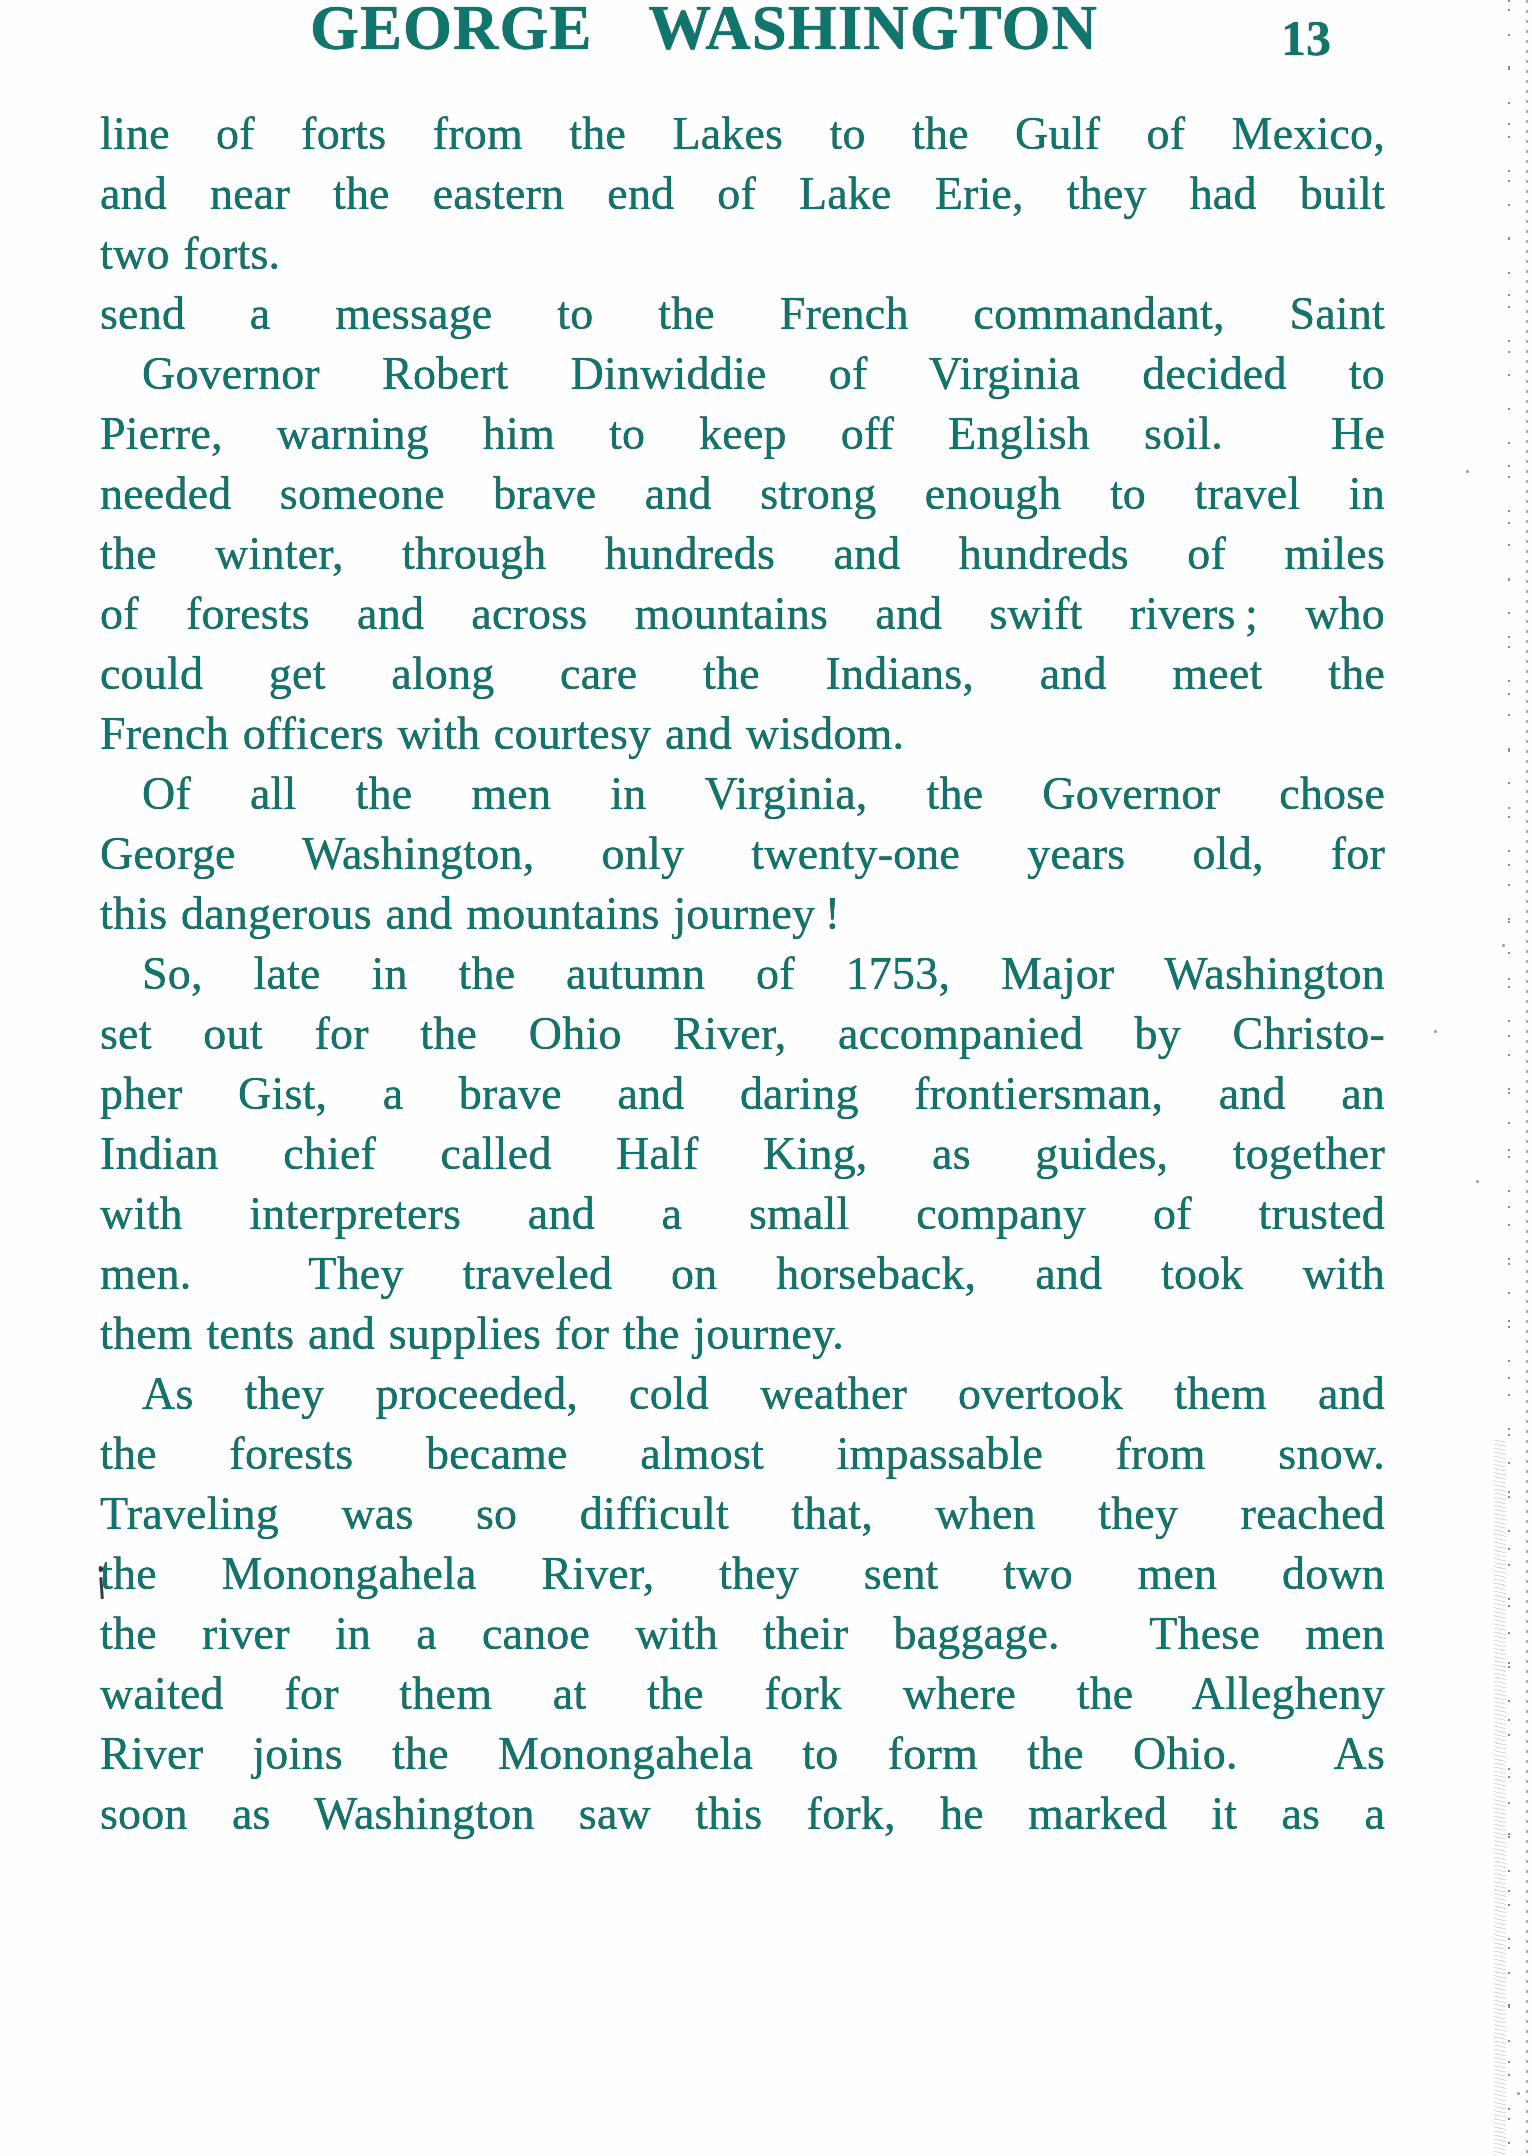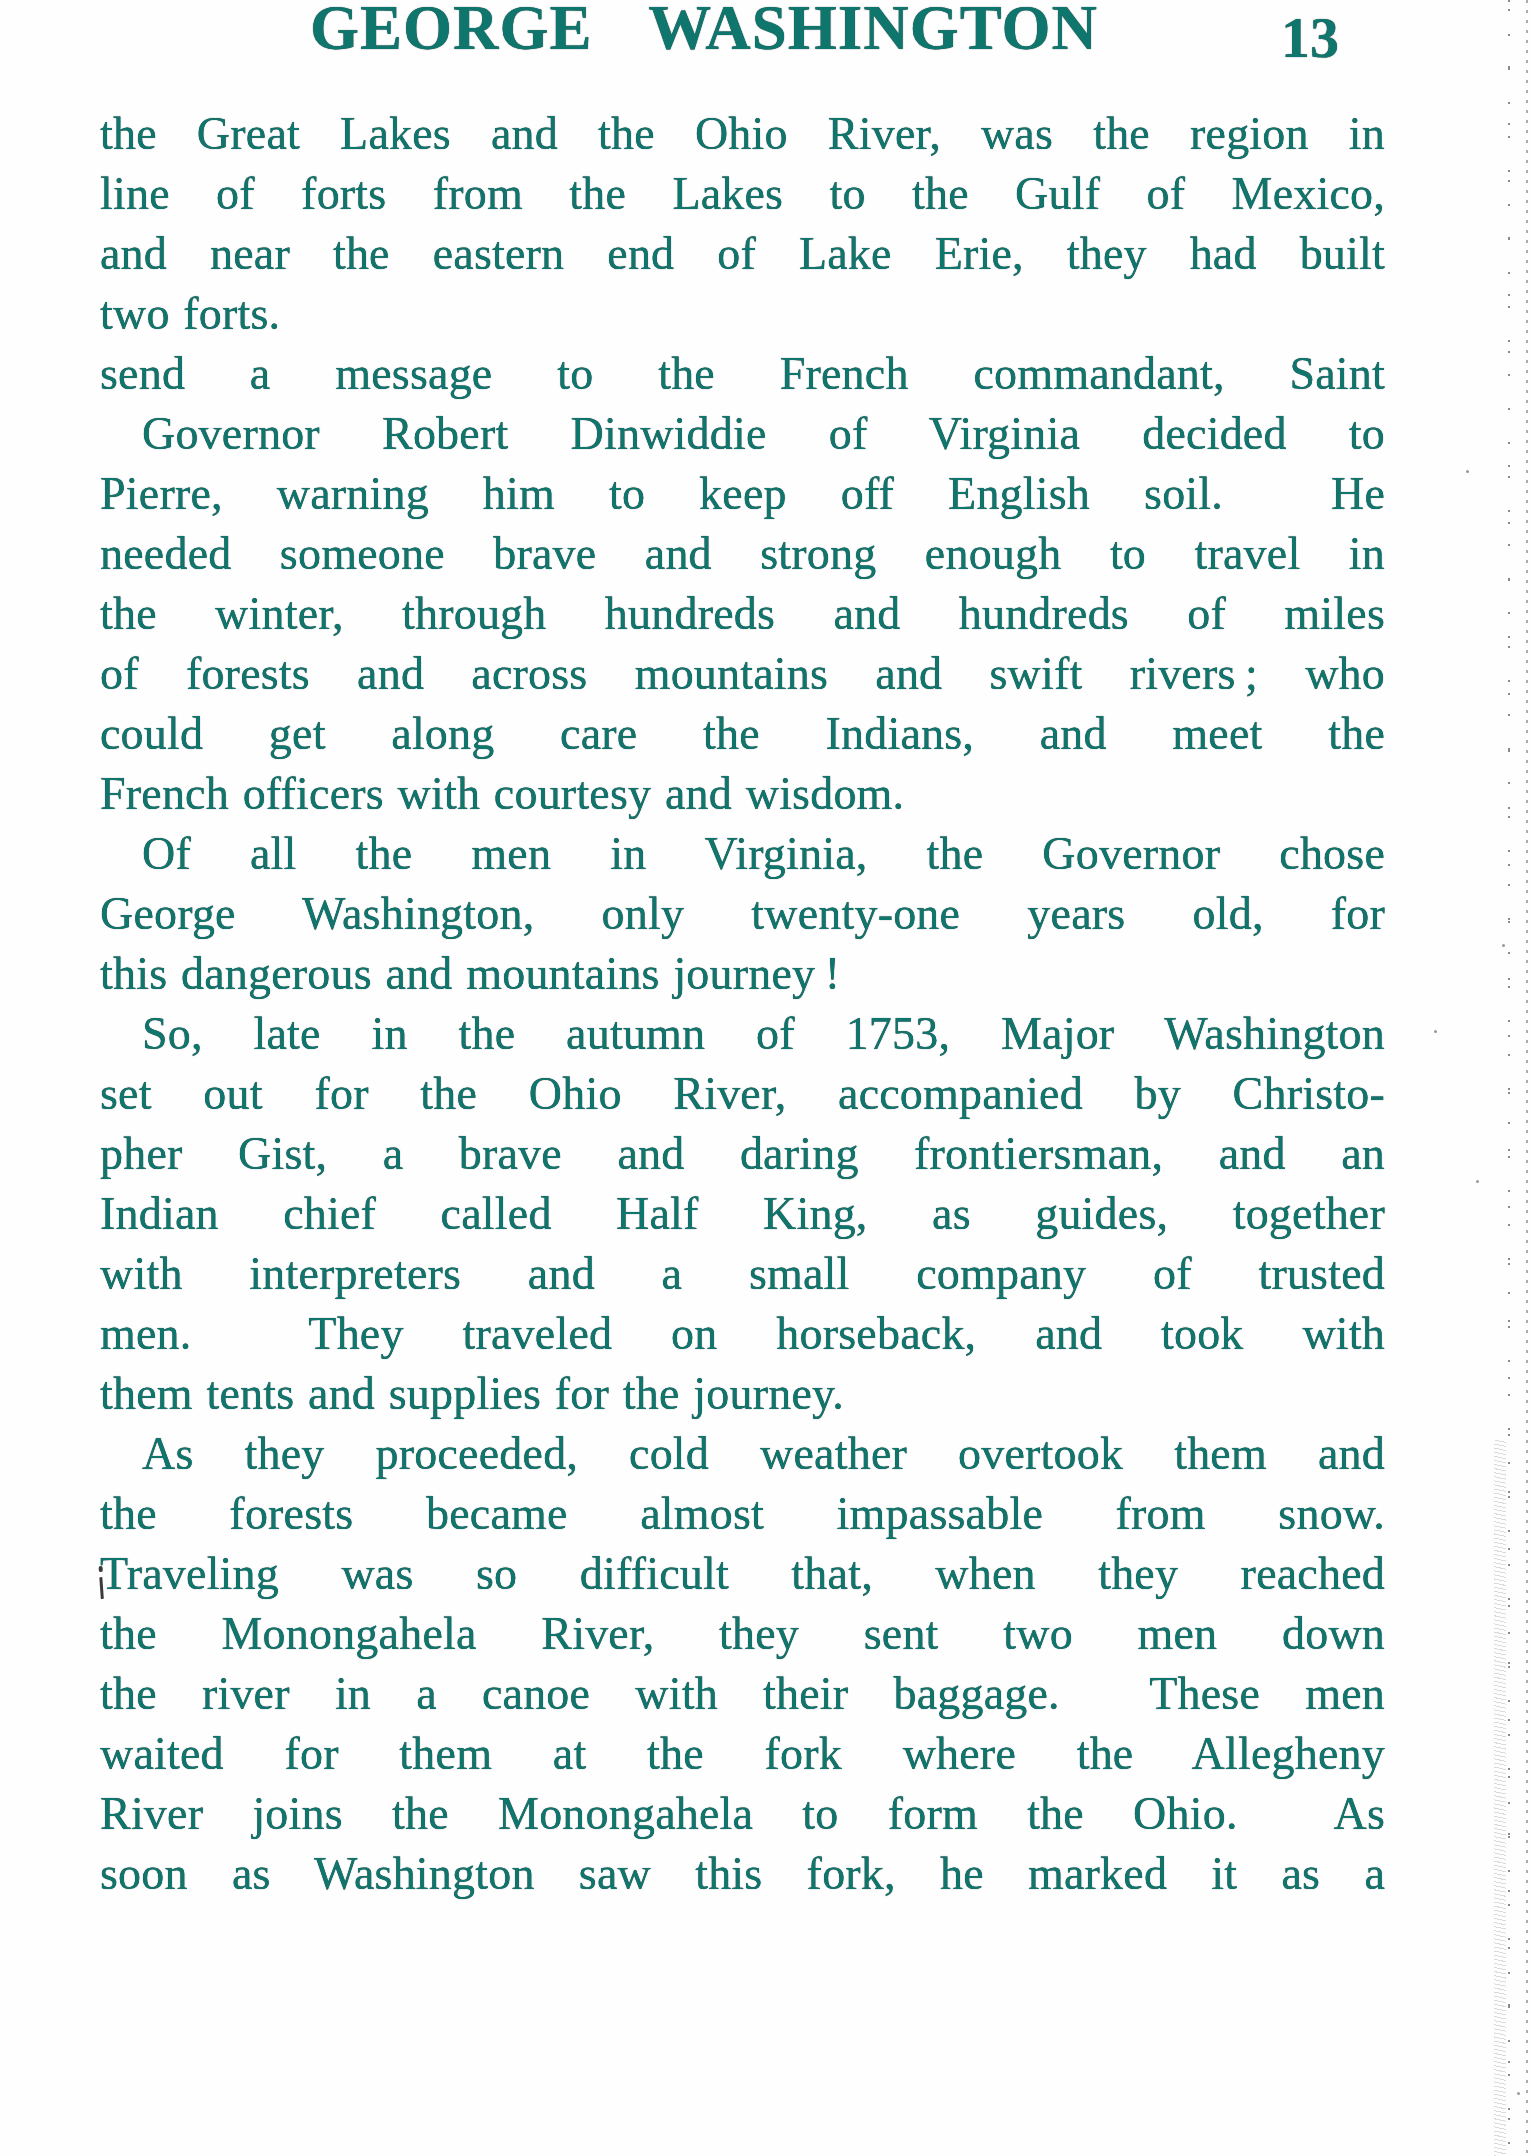--- a/index.html
+++ b/index.html
@@ -23,21 +23,21 @@
     font-weight: bold;
     letter-spacing: 1px;
     word-spacing: 40px;
     white-space: nowrap;
     text-shadow: 0 0 1px rgba(0,0,0,0.85);
   }
   .page-number {
     position: absolute;
     left: 1281px;
     top: 9px;
-    font-size: 58px;
+    font-size: 50px;
     line-height: 58px;
     font-weight: bold;
     font-feature-settings: "onum";
     text-shadow: 0 0 1px rgba(0,0,0,0.85);
   }
   
   .text-block {
     position: absolute;
     left: 100px;
     top: 104px;
@@ -105,21 +105,20 @@
 
 <div class="page">
 
   <header>
     <div class="running-title">GEORGE WASHINGTON</div>
     <div class="page-number">13</div>
   </header>
 
   <main class="text-block" id="body-text">
       <div class="paragraph">
-        <div class="line">the Great Lakes and the Ohio River, was the region in</div>
         <div class="line">line of forts from the Lakes to the Gulf of Mexico,</div>
         <div class="line">and near the eastern end of Lake Erie, they had built</div>
         <div class="line para-end">two forts.</div>
       </div>
       <div class="paragraph">
         <div class="line">send a message to the French commandant, Saint</div>
         <div class="line indent">Governor Robert Dinwiddie of Virginia decided to</div>
         <div class="line">Pierre, warning him to keep off English soil.  He</div>
         <div class="line">needed someone brave and strong enough to travel in</div>
         <div class="line">the winter, through hundreds and hundreds of miles</div>

